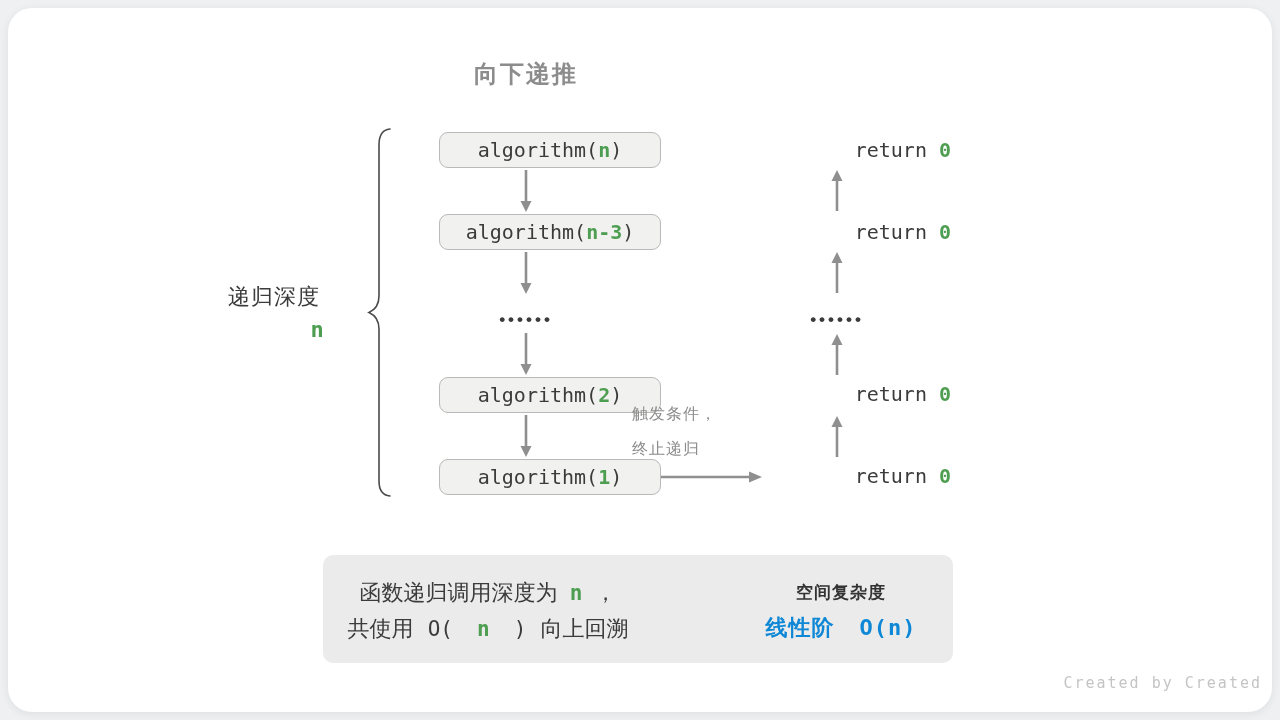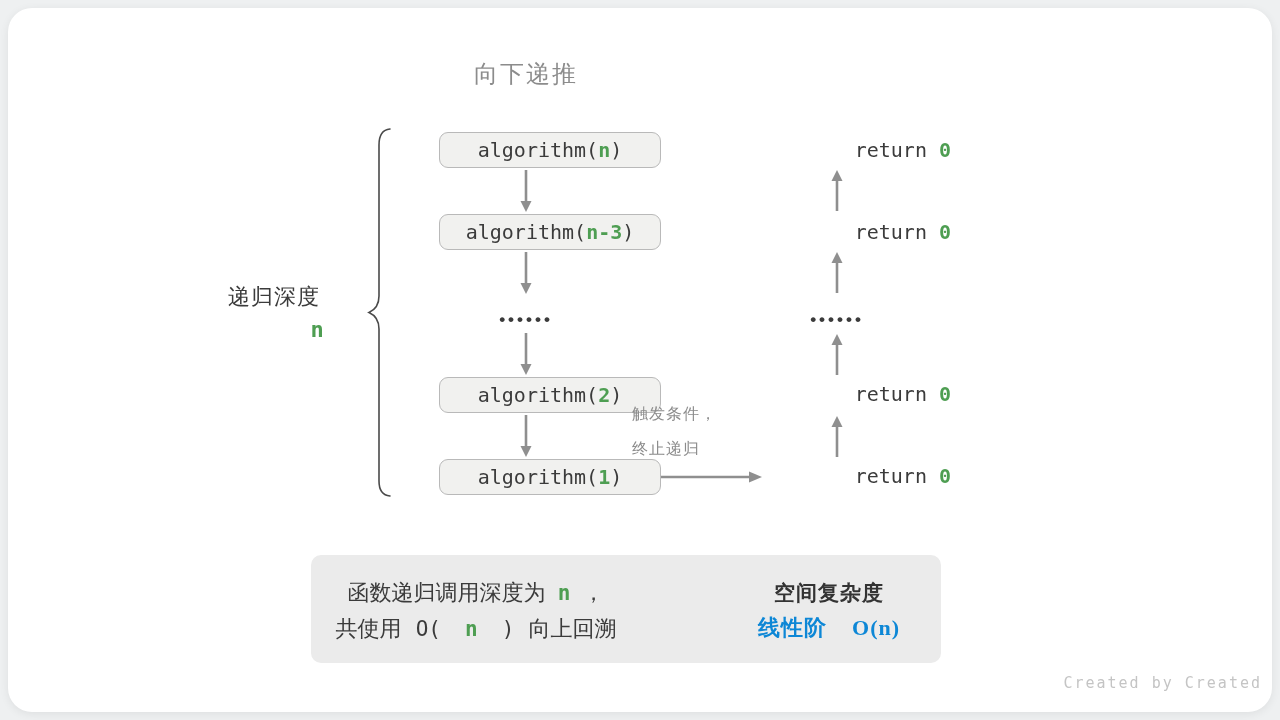--- a/index.html
+++ b/index.html
@@ -4,21 +4,21 @@
 <style>
   * { margin:0; padding:0; box-sizing:border-box; }
   html,body { width:1280px; height:720px; background:#eef0f1; overflow:hidden;
               font-family:"Liberation Sans", sans-serif; }
   .canvas { position:absolute; left:0; top:0; width:1280px; height:720px; }
   .card { position:absolute; left:8px; top:8px; width:1264px; height:704px;
           background:#ffffff; border-radius:24px;
           box-shadow:0 2px 10px rgba(0,0,0,0.07); }
   .abs { position:absolute; }
 
-  .col-header { width:220px; text-align:center; font-size:24px; font-weight:normal;
+  .col-header { width:220px; text-align:center; font-size:24px; font-weight:bold;
                 color:var(--label_gray,#8c8c8c); letter-spacing:2px; }
 
   .code { font-family:"DejaVu Sans Mono","Liberation Mono",monospace;margin-left:24px; }
 
   .stack-box { left:415px; width:222px; height:36px;
                background:var(--box_bg,#f1f1ef); border:1.5px solid var(--box_border,#b9b9b9);
                border-radius:9px; display:flex; align-items:center; justify-content:center;
                font-size:20px; color:var(--text_dark,#3b3b3b); }
   .stack-box .arg, .green { color:var(--green,#4e9e52); font-weight:bold; }
 
@@ -30,28 +30,28 @@
           letter-spacing:3px; color:var(--text_dark,#3b3b3b); line-height:20px; }
 
   .depth-label { left:228px; top:282px; width:130px; text-align:left;
                  font-size:22px; color:var(--text_dark,#3b3b3b); letter-spacing:1px; }
   .depth-value { left:228px; top:317px; width:130px; text-align:center;
                  font-size:22px; }
 
   .terminate { left:632px; width:140px; font-size:16px; font-weight:normal;
                color:var(--label_gray,#8c8c8c); line-height:24px; letter-spacing:1px; }
 
-  .summary-box { left:311px; top:555px; width:630px; height:108px;
+  .summary-box { left:323px; top:555px; width:630px; height:108px;
                  background:var(--summary_bg,#ebebeb); border-radius:10px; }
   .summary-left { position:absolute; left:20px; top:20px; width:290px; text-align:center;
                   font-size:22px; color:var(--text_dark,#3f3f3f); line-height:35px; }
   .summary-left .code { font-size:21px; }
   .summary-right { position:absolute; left:418px; top:20px; width:200px; text-align:center;
                    line-height:35px; }
-  .summary-title { font-size:21px; font-weight:bold; color:#333333; letter-spacing:1px; }
+  .summary-title { font-size:17px; font-weight:bold; color:#333333; letter-spacing:1px; }
   .summary-result { font-size:22px; font-weight:bold; color:var(--blue,#0d87d6); letter-spacing:1px; }
 
   .watermark { left:998px; top:674px; width:240px; text-align:right; font-size:15px;
                color:var(--watermark_gray,#c4c4c4); letter-spacing:2px; }
 
   svg.layer { position:absolute; left:0; top:0; width:1280px; height:720px; pointer-events:none; }
 </style>
 </head>
 <body>
 
@@ -158,19 +158,19 @@
       <div>
         <span>共使用</span>
         <span class="code" style="margin-left:8px;">O(</span><span class="code green">n</span><span class="code" style="margin-right:8px;">)</span>
         <span>向上回溯</span>
       </div>
     </div>
     <div class="summary-right">
       <div class="summary-title">空间复杂度</div>
       <div class="summary-result">
         <span>线性阶</span>
-        <span class="code" style="margin-left:18px; font-weight:bold;font-family:Liberation Serif, serif;">O(n)</span>
+        <span class="code" style="margin-left:18px; font-weight:bold;">O(n)</span>
       </div>
     </div>
   </div>
 
   <div class="abs watermark code">Created by Created</div>
 </div>
 
 </body></html>

